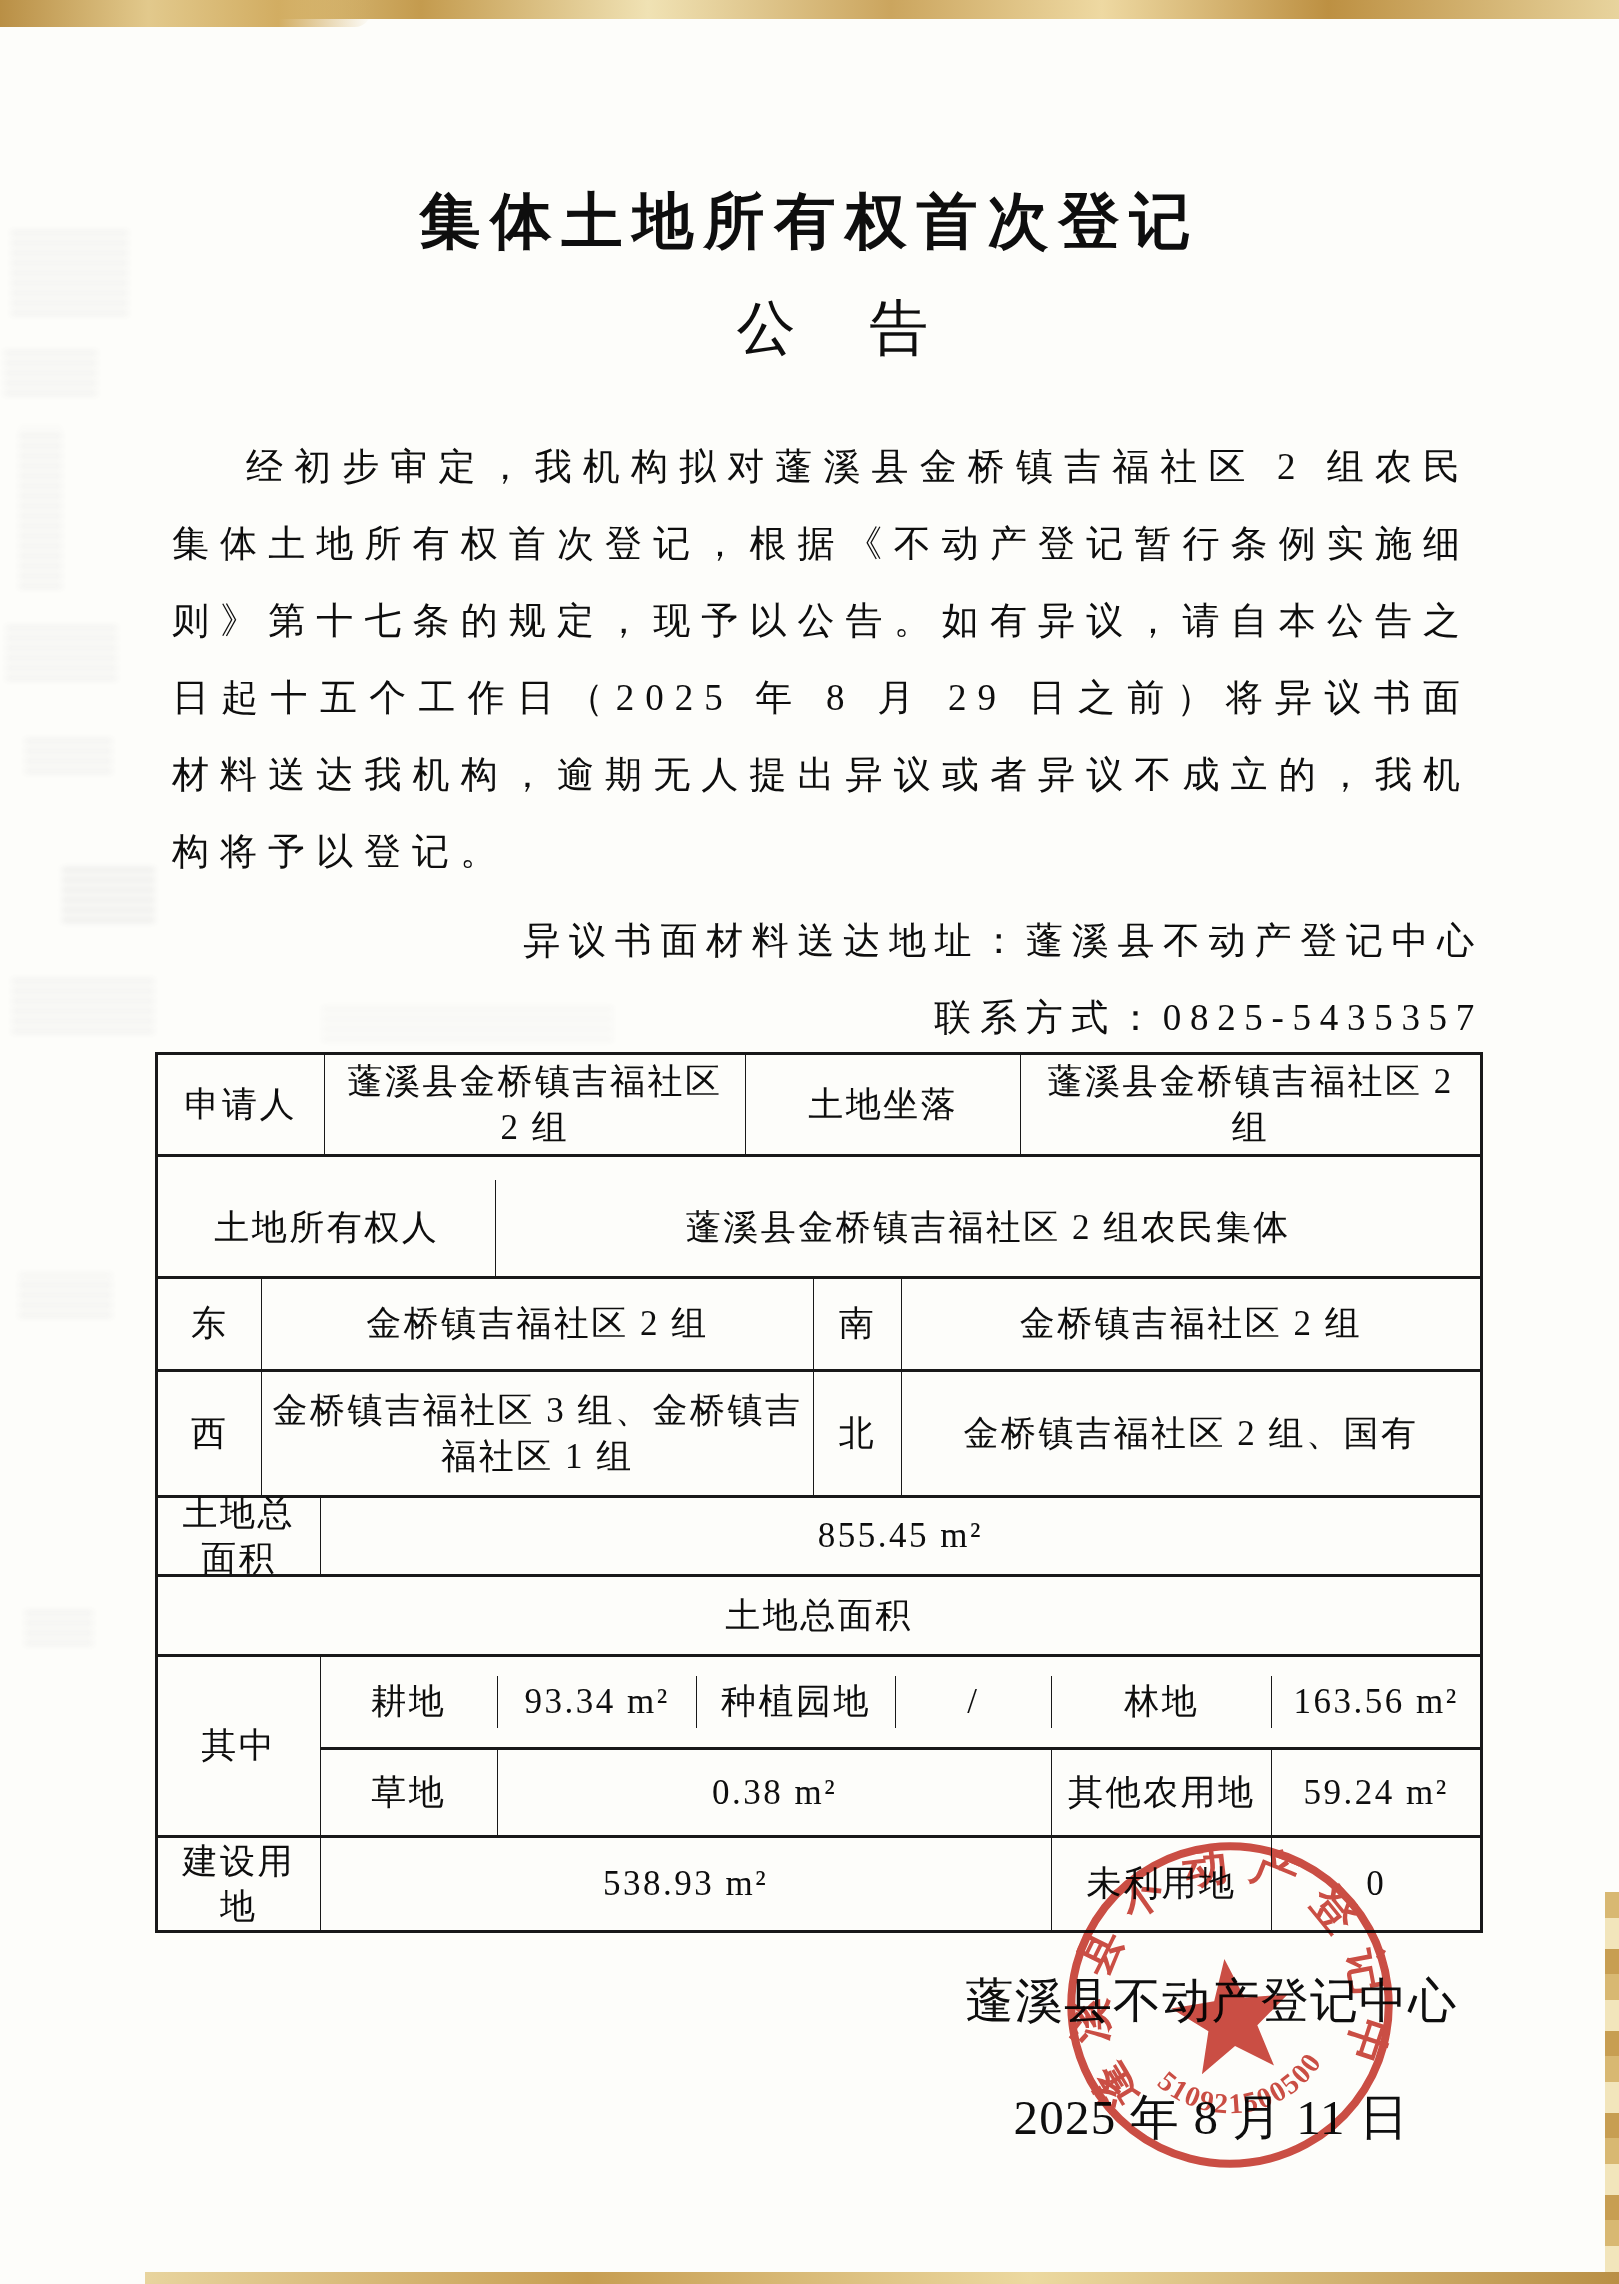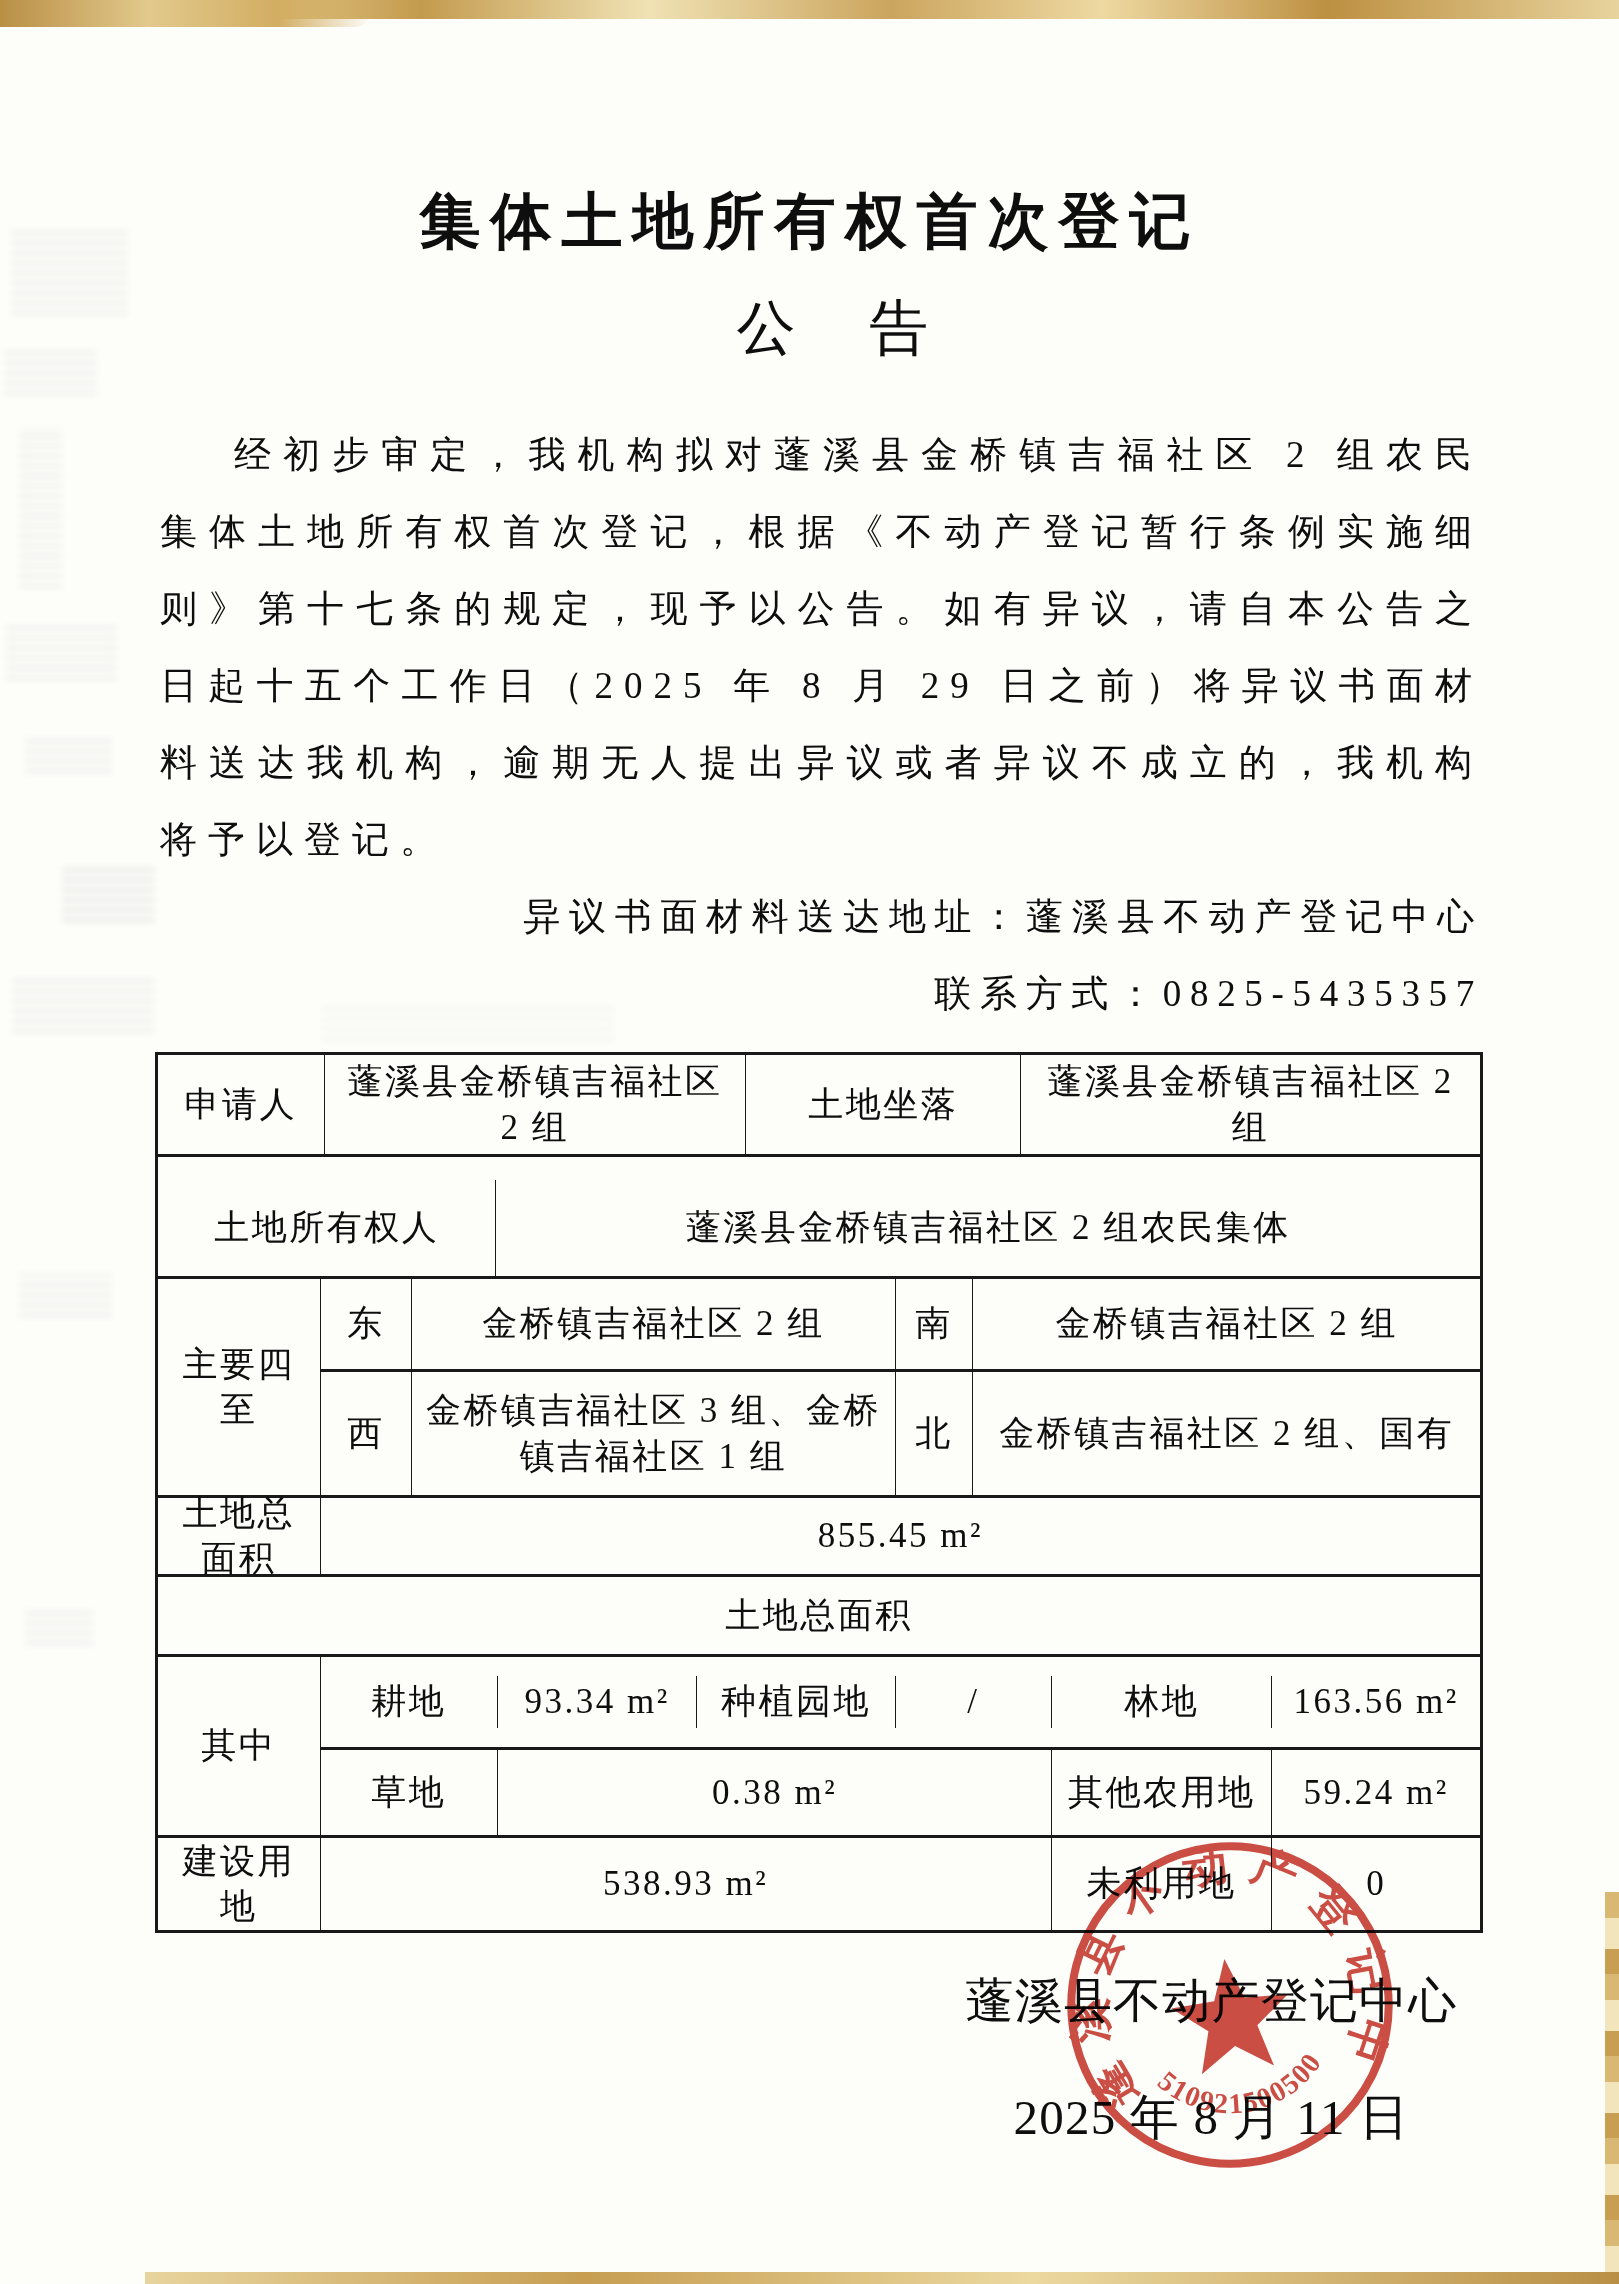--- a/index.html
+++ b/index.html
@@ -59,21 +59,21 @@
   .doc-subtitle{
     position:absolute;top:289px;left:0;width:100%;
     text-align:center;
     font-size:59px;font-weight:400;letter-spacing:7.4px;padding-left:26px;
   }
   .body-block{
     position:absolute;top:416px;left:160px;width:1323px;
     font-size:37px;line-height:77px;letter-spacing:11px;
     text-align:justify;
   }
-  .body-block p{margin:0;text-indent:2em;font-family:Liberation Serif, serif;}
+  .body-block p{margin:12px;text-indent:2em;font-family:Liberation Serif, serif;}
   .line-right{text-align:right;letter-spacing:8.7px;}
 
   
   .tbl{
     position:absolute;left:155px;top:1052px;width:1328px;
     border:3.1px solid #191919;
     display:flex;flex-direction:column;
     font-size:35px;letter-spacing:2.5px;line-height:1.3;
     box-sizing:border-box;
   }
@@ -152,21 +152,20 @@
       <div class="c" style="width:20.8%">土地坐落</div>
       <div class="c" style="width:34.7%">蓬溪县金桥镇吉福社区 2 组</div>
     </div>
 
     <div class="trow rB">
       <div class="c" style="width:25.6%">土地所有权人</div>
       <div class="c" style="width:74.4%">蓬溪县金桥镇吉福社区 2 组农民集体</div>
     </div>
 
     <div class="tgroup hCD">
-      <div class="c narrow" style="width:12.3%">主要四至</div>
       <div class="sub">
         <div class="trow rC">
           <div class="c" style="width:7.9%">东</div>
           <div class="c" style="width:41.7%">金桥镇吉福社区 2 组</div>
           <div class="c" style="width:6.7%">南</div>
           <div class="c" style="width:43.7%">金桥镇吉福社区 2 组</div>
         </div>
         <div class="trow" style="flex:1">
           <div class="c" style="width:7.9%">西</div>
           <div class="c" style="width:41.7%">金桥镇吉福社区 3 组、金桥镇吉福社区 1 组</div>

